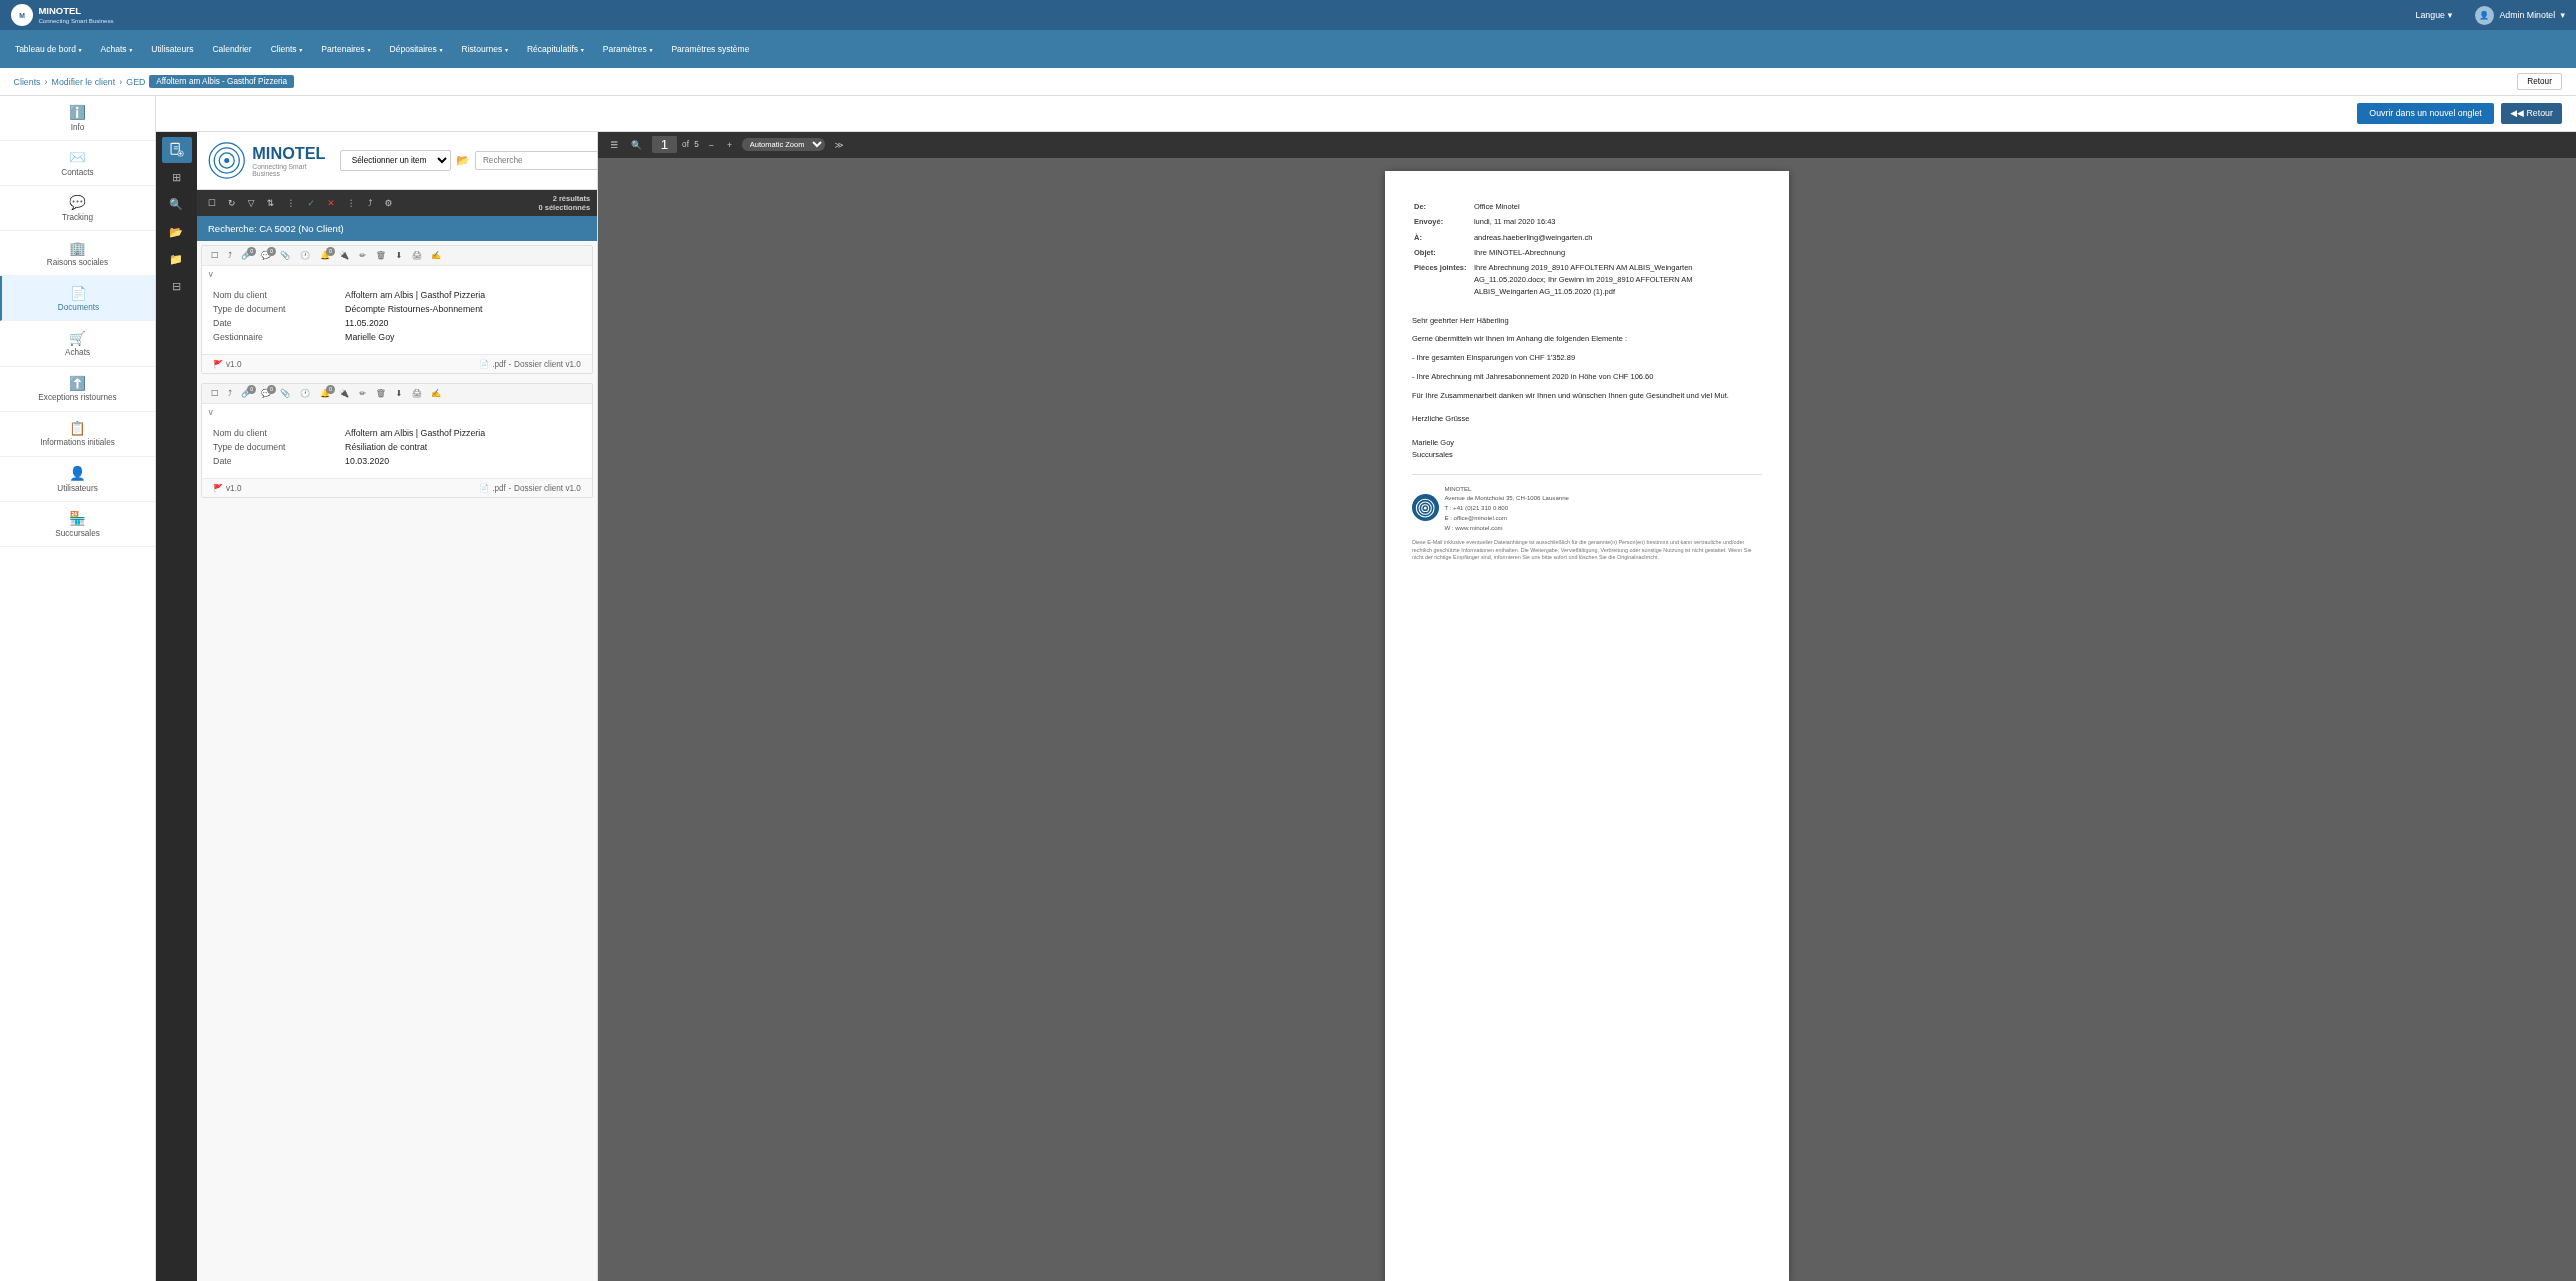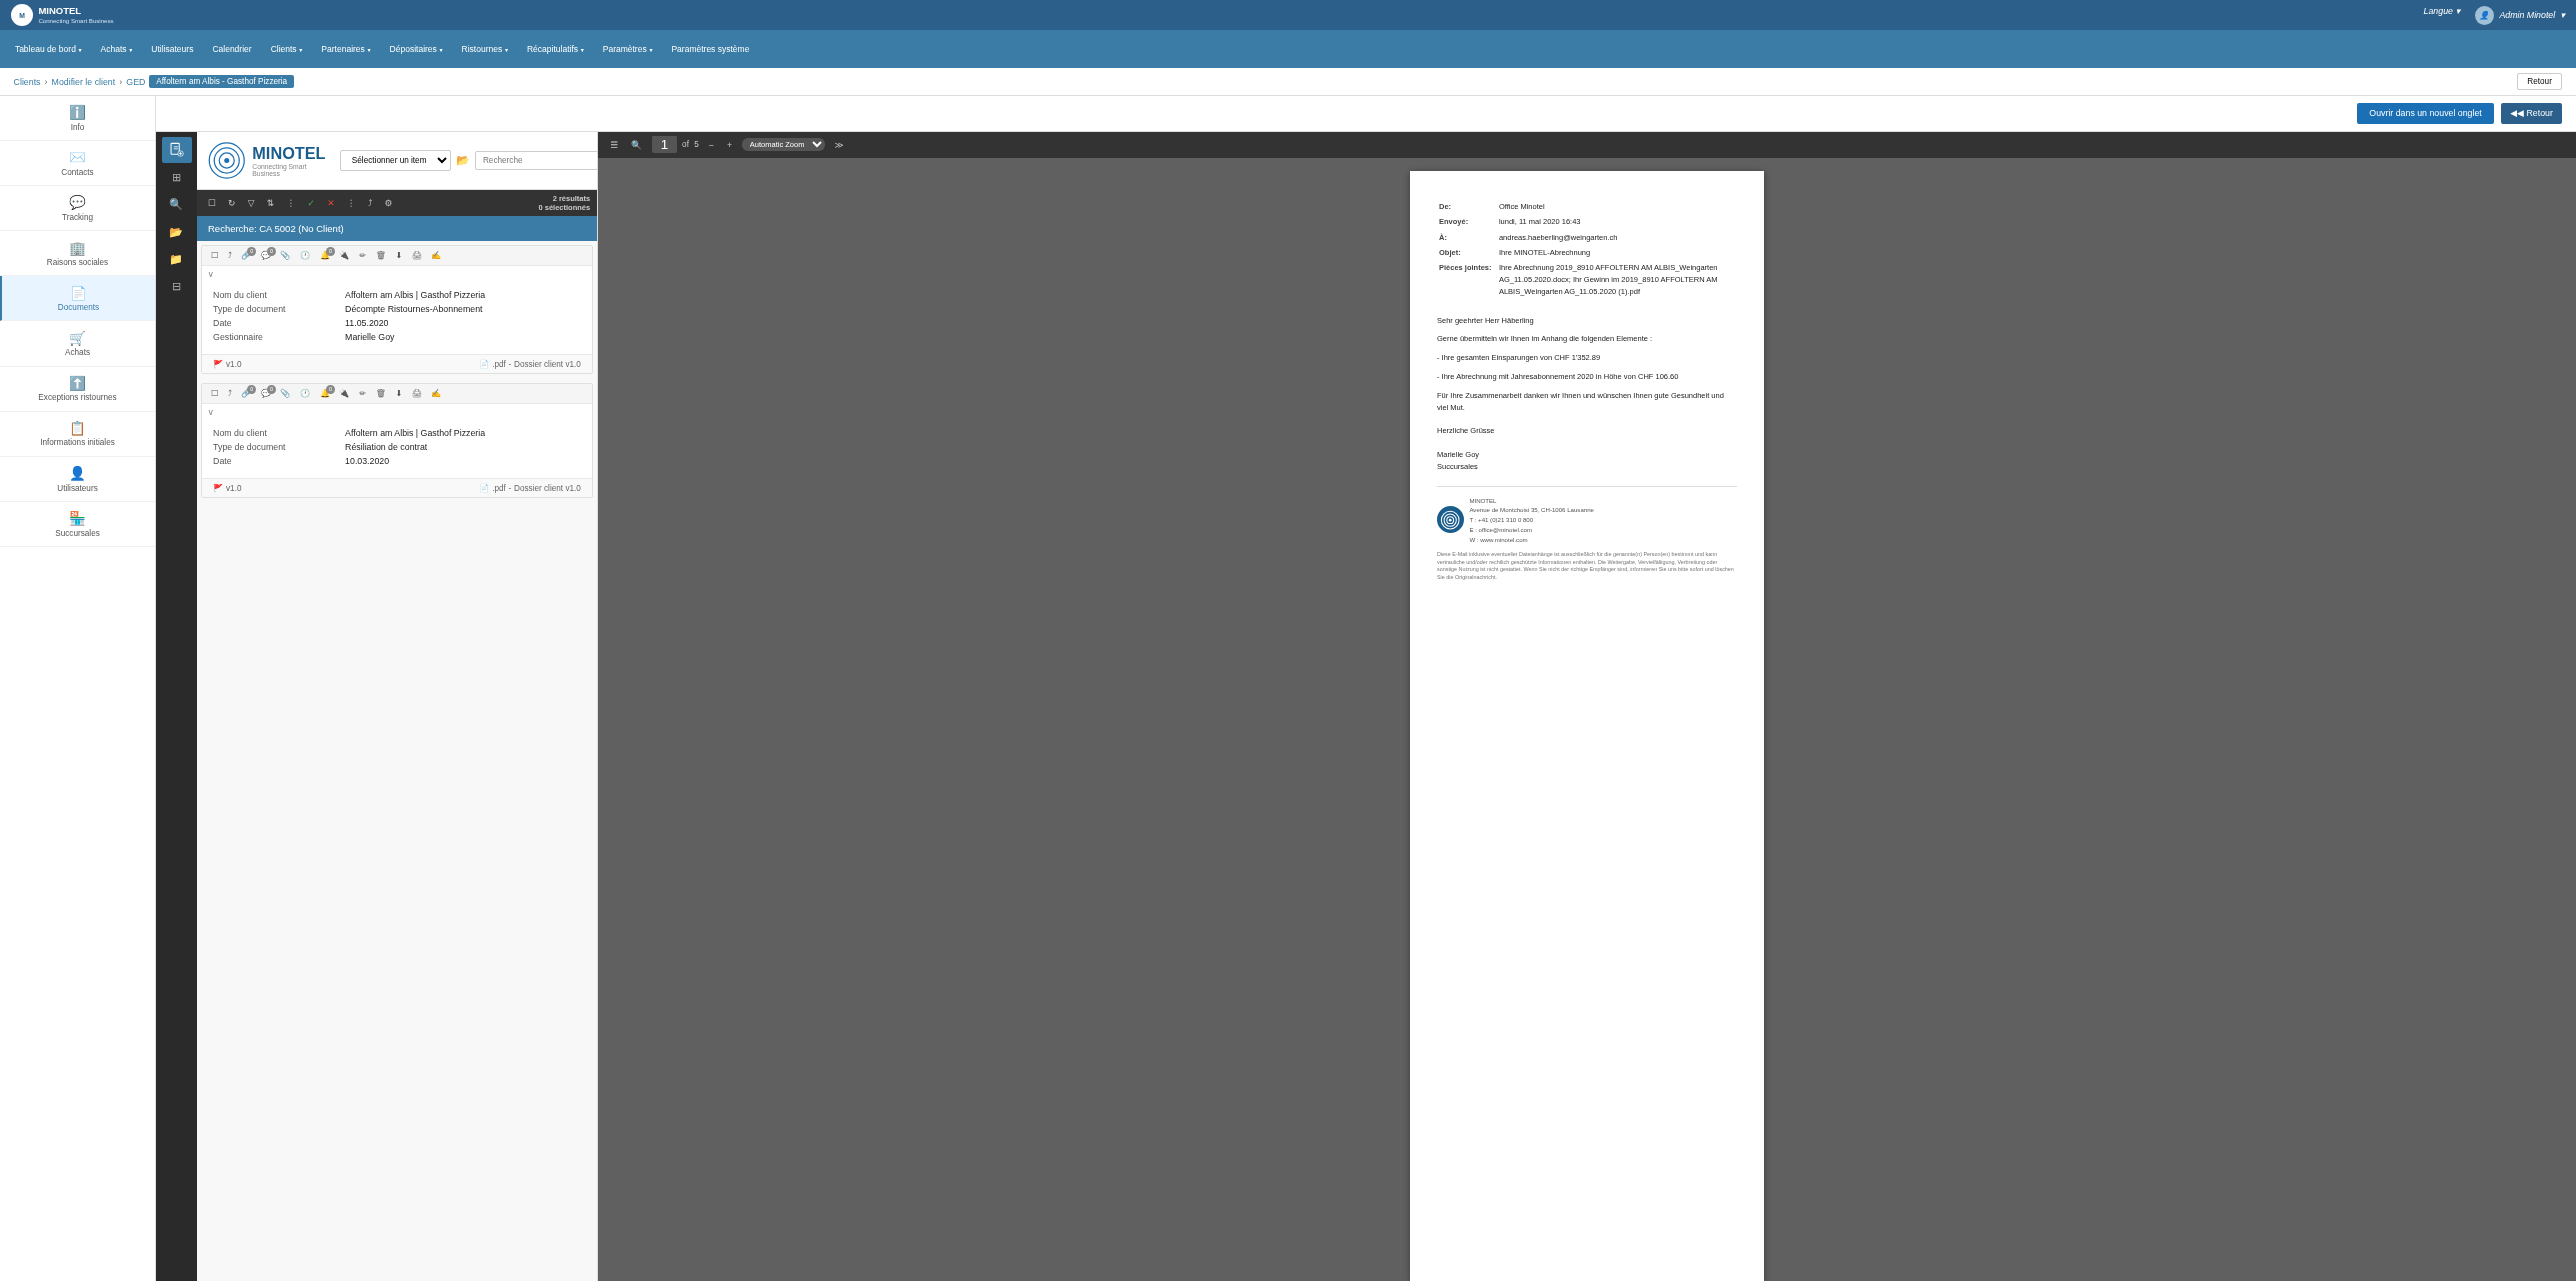--- a/index.html
+++ b/index.html
@@ -16,21 +16,21 @@
       color: white;
     }
     .logo-area { display: flex; align-items: center; gap: 5.4px; }
     .logo-circle {
       width: 22px; height: 22px; background: white; border-radius: 50%;
       display: flex; align-items: center; justify-content: center;
       font-weight: bold; color: #2c5f8a; font-size: 6.8px;
     }
     .logo-text { font-size: 9.5px; font-weight: bold; color: white; line-height: 1.1; }
     .logo-sub { font-size: 6.1px; color: #cce0f5; }
-    .top-bar-right { display: flex; align-items: flex-start; gap: 15px; font-size: 8.8px; color: white; font-style: italic; }
+    .top-bar-right { display: flex; align-items: center; gap: 23px; font-size: 8.8px; color: white; }
     .langue-btn { cursor: pointer; display: flex; align-items: center; gap: 2.7px; }
     .user-area { display: flex; align-items: center; gap: 5.4px; cursor: pointer; }
     .user-avatar { width: 19px; height: 19px; background: #a0c0d8; border-radius: 50%; display: flex; align-items: center; justify-content: center; font-size: 8.2px; }
 
     
     .main-nav {
       background: #3a7ca5;
       height: 38px;
       display: flex;
       align-items: center;
@@ -205,21 +205,21 @@
     }
     .pdf-zoom-select {
       background: #555; border: none; color: white; padding: 1.4px 4.1px; border-radius: 6px;
       font-size: 7.5px;
     }
     .pdf-content {
       flex: 1; overflow-y: auto; display: flex; justify-content: center;
       padding: 13.6px; background: #606060;
     }
     .pdf-page {
-      background: white; width: 354px; min-height: 476px; padding: 27px;
+      background: white; width: 404px; min-height: 476px; padding: 27px;
       box-shadow: 0 1.4px 6.8px rgba(0,0,0,0.4); font-size: 7.5px; line-height: 1.6; color: #222;
     }
     .pdf-from-table { margin-bottom: 13.6px; font-size: 7.5px; }
     .pdf-from-table td { padding: 0.7px 5.4px 0.7px 0; vertical-align: top; }
     .pdf-from-table td:first-child { color: #444; font-weight: bold; white-space: nowrap; }
     .pdf-body-text { margin-bottom: 6.8px; font-size: 7.5px; }
     .pdf-bold { font-weight: normal; }
     .pdf-signature { margin-top: 11px; font-size: 7.5px; }
     .pdf-minotel-footer { margin-top: 13.6px; border-top: 0.7px solid #ddd; padding-top: 8.2px; }
     .pdf-footer-logo { display: flex; align-items: center; gap: 5.4px; margin-bottom: 5.4px; }

